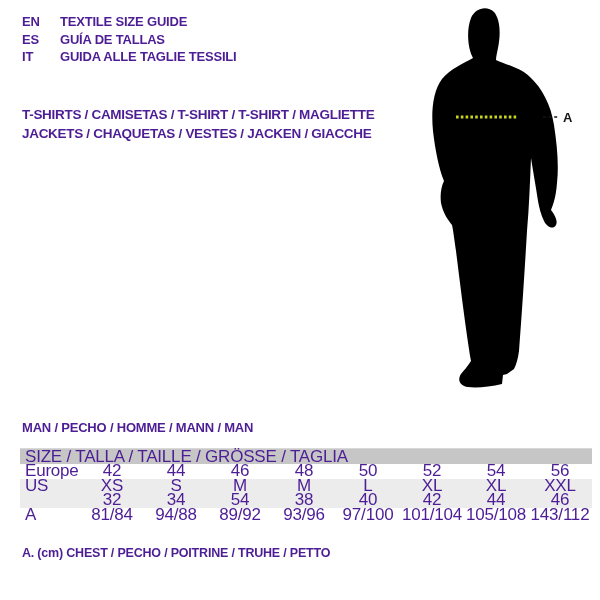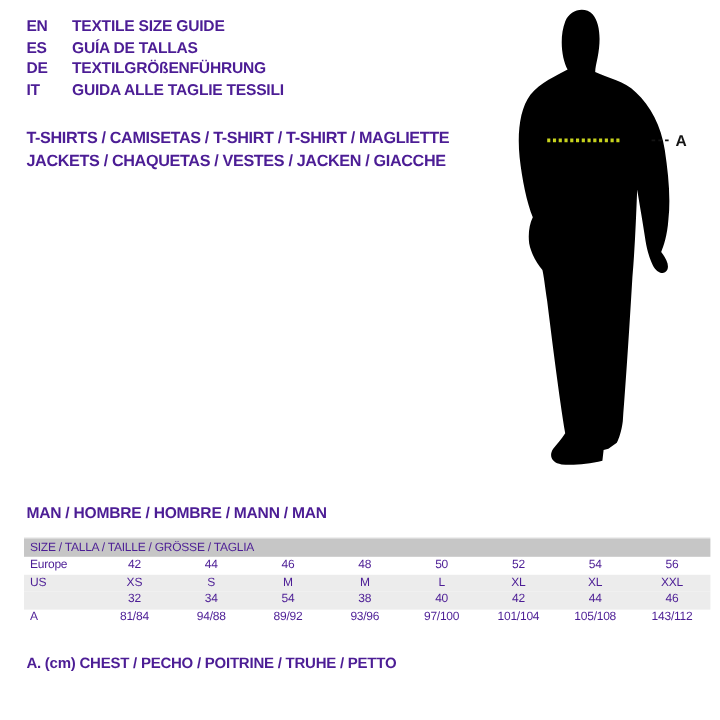--- a/index.html
+++ b/index.html
@@ -23,21 +23,21 @@
 
   
   .figure { position: absolute; left: 410px; top: 3px; width: 165px; height: 392px; }
   .figure svg { display: block; width: 100%; height: 100%; }
   .measure-label-text { font-family: "Liberation Sans", sans-serif; font-size: 13px; font-weight: 600; fill: #141414; }
 
   
   .section-title { position: absolute; left: 22px; top: 420px; font-size: 13px; font-weight: bold; letter-spacing: -0.2px; white-space: nowrap; }
 
   
-  .size-table { position: absolute; left: 20px; top: 448px; width: 572px; font-size: 10px; letter-spacing: -0.2px; border-top: 1px solid #d8d8d8; }
+  .size-table { position: absolute; left: 20px; top: 448px; width: 572px; font-size: 17px; letter-spacing: -0.2px; border-top: 1px solid #d8d8d8; }
   .t-header { height: 15px; line-height: 15px; padding-left: 5px; font-weight: normal; }
   .t-row { display: grid; grid-template-columns: 60px repeat(8, 1fr); height: 14.5px; line-height: 14.5px; }
   .t-row .row-label { padding-left: 5px; text-align: left; }
   .t-cell { text-align: center; }
 
   
   .footnote { position: absolute; left: 22px; top: 546px; font-size: 12.5px; font-weight: bold; letter-spacing: -0.2px; white-space: nowrap; }
 </style>
 </head>
 <body>
@@ -45,24 +45,20 @@
 <div class="page">
 
   <div class="lang-list">
     <div class="lang-row">
       <span class="lang-code">EN</span>
       <span class="lang-label">TEXTILE SIZE GUIDE</span>
     </div>
     <div class="lang-row">
       <span class="lang-code">ES</span>
       <span class="lang-label">GUÍA DE TALLAS</span>
-    </div>
-    <div class="lang-row">
-      <span class="lang-code">DE</span>
-      <span class="lang-label">TEXTILGRÖßENFÜHRUNG</span>
     </div>
     <div class="lang-row">
       <span class="lang-code">IT</span>
       <span class="lang-label">GUIDA ALLE TAGLIE TESSILI</span>
     </div>
   </div>
 
   <div class="categories">
     <div>T-SHIRTS / CAMISETAS / T-SHIRT / T-SHIRT / MAGLIETTE</div>
     <div>JACKETS / CHAQUETAS / VESTES / JACKEN / GIACCHE</div>
@@ -100,21 +96,21 @@
         C 29 166, 25 146, 23 128
         C 21 108, 23 88, 32 76
         C 40 66, 54 60, 63 55
         Z"></path>
       <line x1="46" y1="114" x2="107" y2="114" stroke="#c8d41e" stroke-width="3" stroke-dasharray="2.6 2.2"></line>
       <line x1="133" y1="114" x2="149" y2="114" stroke="#141414" stroke-width="1.6" stroke-dasharray="3 2.6"></line>
       <text class="measure-label-text" x="153" y="119">A</text>
     </svg>
   </div>
 
-  <div class="section-title">MAN / HOMBRE / HOMBRE / MANN / MAN</div>
+  <div class="section-title">MAN / PECHO / HOMME / MANN / MAN</div>
 
   <div class="size-table">
     <div class="t-header" style="background: rgb(198, 198, 198);">SIZE / TALLA / TAILLE / GRÖSSE / TAGLIA</div>
     <div>
         <div class="t-row">
           <div class="row-label">Europe</div>
           <div class="t-cell">42</div>
           <div class="t-cell">44</div>
           <div class="t-cell">46</div>
           <div class="t-cell">48</div>

